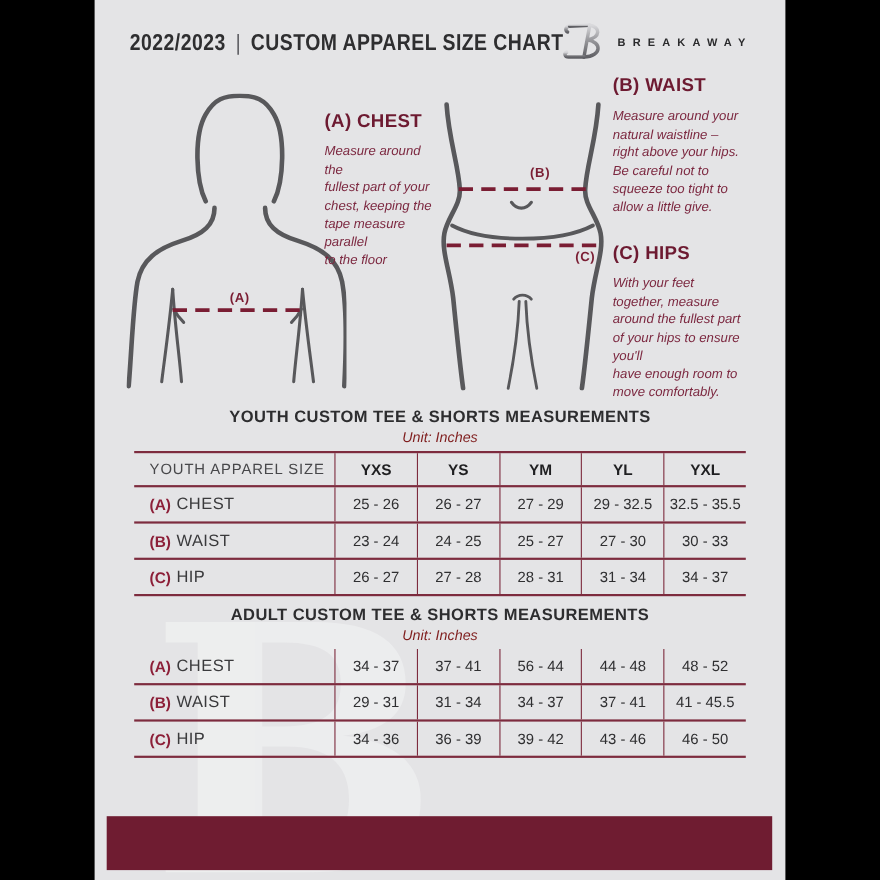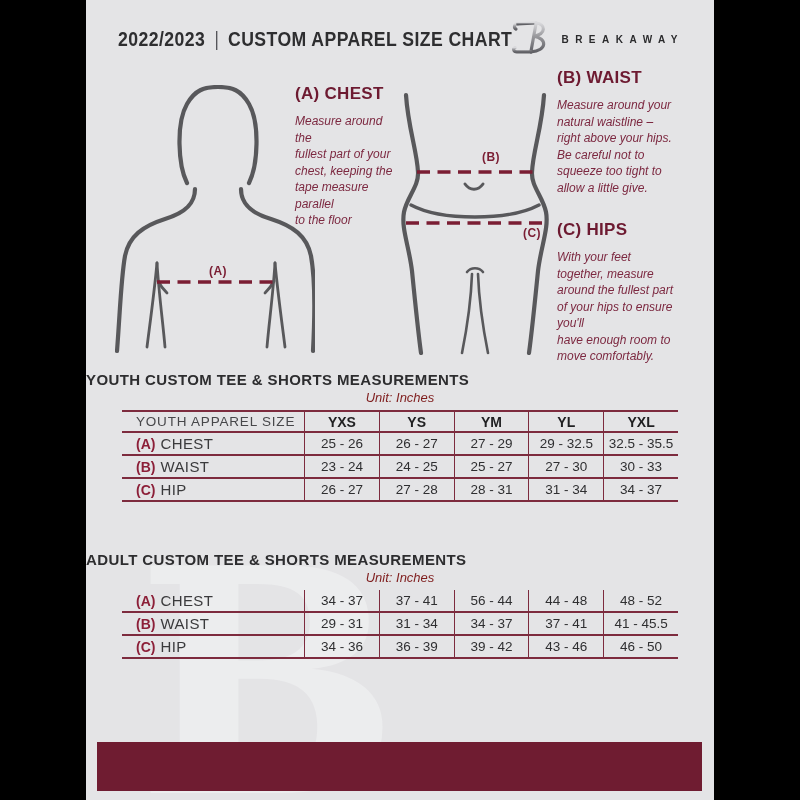--- a/index.html
+++ b/index.html
@@ -28,28 +28,28 @@
   .marker { position:absolute; transform:translateX(-50%); font-size:12px; font-weight:700;
             color:#7a1d33; letter-spacing:.5px; z-index:2; }
 
   
   .guide-block { position:absolute; z-index:2; }
   .guide-heading { font-size:17px; font-weight:800; color:#6d1a31; letter-spacing:.3px; }
   .guide-body { margin-top:9px; font-size:12px; font-style:italic; line-height:16.5px;
                 color:#7c2840; white-space:pre-line; }
 
   
-  .section-title { position:absolute; left:0; width:100%; text-align:left;
+  .section-title { position:absolute; left:0; width:100%; text-align:center;
                    font-size:15px; font-weight:700; color:#2d2d2f; letter-spacing:.4px; }
   .section-unit  { position:absolute; left:0; width:100%; text-align:center;
                    font-size:13px; font-style:italic; color:#7f1d1d; }
 
   
   .size-table { position:absolute; left:36px; width:556px; z-index:2; }
-  .tr { display:grid; grid-template-columns:182px repeat(5,1fr); height:23px;
+  .tr { display:grid; grid-template-columns:182px repeat(5,1fr); height:33px;
         border-bottom:2px solid #7d2b3e; }
   .tr.th { border-top:2px solid #7d2b3e; }
   .td { display:flex; align-items:center; justify-content:center;
         font-size:13.5px; color:#2f2f31; }
   .td + .td { border-left:1.5px solid #7d2b3e; }
   .td.first { justify-content:flex-start; padding-left:14px; }
   .td.colhead { font-weight:700; font-size:14px; color:#1f1f21; }
   .td.first.colhead { font-weight:400; font-size:13.5px; color:#47474a; letter-spacing:.8px; }
   .row-label { font-size:15px; color:#3a3a3c; letter-spacing:.4px; }
   .pfx { font-weight:700; color:#8c1f38; font-size:14px; margin-right:5px; }
@@ -125,21 +125,21 @@
       <g stroke="#7a1d33" stroke-width="3.4" stroke-dasharray="13 7.5">
         <path d="M 22,87 L 138,87"></path>
         <path d="M 11,138 L 148,138"></path>
       </g>
     </svg>
 
     <span class="marker" style="left:132px; top:264px;">(A)</span>
     <span class="marker" style="left:405px; top:150px;">(B)</span>
     <span class="marker" style="left:446px; top:226px;">(C)</span>
 
-    <div class="guide-block" style="left:172px; top:84px; width:140px;padding-left:37px;">
+    <div class="guide-block" style="left:172px; top:100px; width:140px;padding-left:37px;">
       <div class="guide-heading">(A) CHEST</div>
       <div class="guide-body">Measure around the
 fullest part of your
 chest, keeping the
 tape measure parallel
 to the floor</div>
     </div>
 
     <div class="guide-block" style="left:471px; top:68px; width:160px;">
       <div class="guide-heading">(B) WAIST</div>

